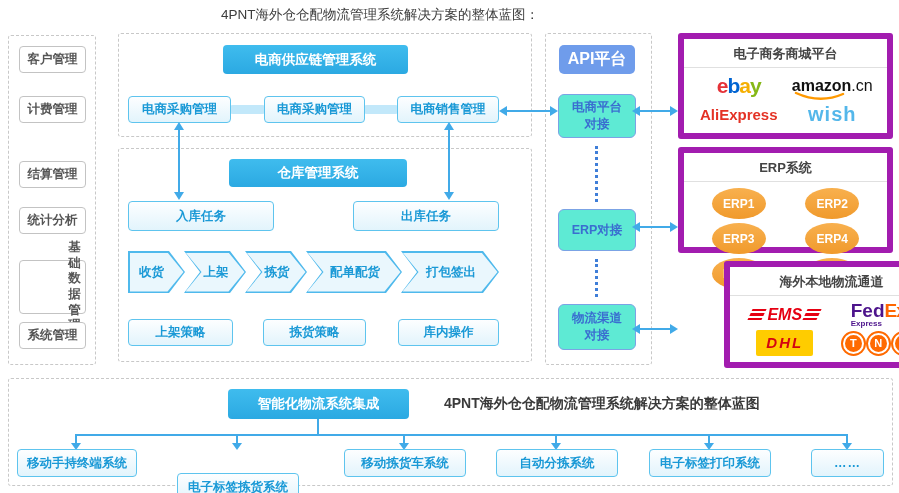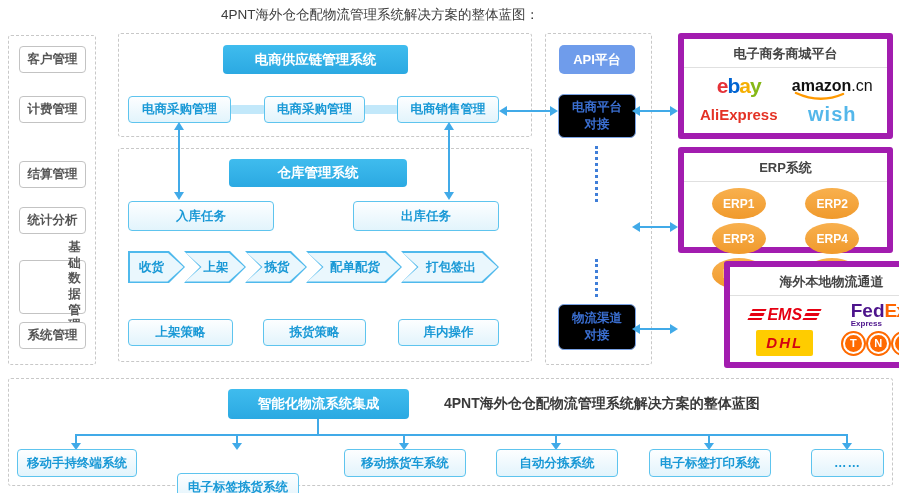--- a/index.html
+++ b/index.html
@@ -22,37 +22,37 @@
                align-items:center; justify-content:center; }
 
   
   .blue-box { position:absolute; background:linear-gradient(#fdfeff,#e2f4fc); border:1px solid #5ec4ee;
               border-radius:4px; color:#1a99d6; font-size:12.5px; font-weight:700;
               display:flex; align-items:center; justify-content:center; }
 
   .conn-bar { position:absolute; background:#c2e8fa; border-radius:4px; }
 
   
-  .api-head { position:absolute; background:#6f9ceb; color:#fff; font-size:13px; font-weight:700;
+  .api-head { position:absolute; background:#6f9ceb; color:#fff; font-size:16px; font-weight:700;
               border-radius:5px; display:flex; align-items:center; justify-content:center; }
-  .api-box  { position:absolute; background:#000000; border:1px solid #7ba3e5; border-radius:6px;
+  .api-box  { position:absolute; background:#5eead4; border:1px solid #7ba3e5; border-radius:6px;
               color:#3a6ed0; font-size:12.5px; font-weight:700; display:flex; align-items:center;
               justify-content:center; text-align:center; white-space:pre-line; line-height:1.35; }
   .dotted-v { position:absolute; width:0; border-left:3px dotted #3f7ed8; }
 
   
   .panel { position:absolute; width:215px; background:#fff; border:6px solid #a21caf; border-radius:3px; }
   .panel-title { height:29px; line-height:29px; text-align:center; font-size:13px; font-weight:700;
                  color:#444; border-bottom:1px solid #e0e0e0; }
   .panel-body { display:flex; flex-wrap:wrap; align-items:center; justify-content:space-around;
                 padding:4px 8px; height:calc(100% - 30px); align-content:space-around; }
   .logo-cell { width:48%; display:flex; align-items:center; justify-content:center; }
 
   
-  .chev { position:absolute; height:32px; }
+  .chev { position:absolute; height:42px; }
   .chev .shape { position:absolute; inset:0; background:#4fb9ec; }
   .chev .fill  { position:absolute; inset:1.5px; background:#eaf7fd; }
   .chev.first .shape, .chev.first .fill {
       clip-path:polygon(0 0, calc(100% - 16px) 0, 100% 50%, calc(100% - 16px) 100%, 0 100%); }
   .chev.notch .shape, .chev.notch .fill {
       clip-path:polygon(0 0, calc(100% - 16px) 0, 100% 50%, calc(100% - 16px) 100%, 0 100%, 16px 50%); }
   .chev .txt { position:absolute; inset:0; display:flex; align-items:center; justify-content:center;
                color:#1a99d6; font-size:12.5px; font-weight:700; padding-right:10px; }
   .chev.notch .txt { padding-left:12px; }
 
@@ -163,20 +163,21 @@
 
     <div class="blue-box" style="left:9px;   top:170px; width:105px; height:27px;">上架策略</div>
     <div class="blue-box" style="left:144px; top:170px; width:103px; height:27px;">拣货策略</div>
     <div class="blue-box" style="left:279px; top:170px; width:101px; height:27px;">库内操作</div>
   </div>
 
   <div class="dashed" style="left:545px; top:33px; width:107px; height:332px;">
     <div class="api-head" style="left:13px; top:11px; width:76px; height:29px;">API平台</div>
     <div class="api-box" style="left:12px; top:60px;  width:78px; height:44px;">电商平台
 对接</div>
+    <div class="api-box" style="left:12px; top:175px; width:78px; height:42px;">ERP对接</div>
     <div class="api-box" style="left:12px; top:270px; width:78px; height:46px;">物流渠道
 对接</div>
     <div class="dotted-v" style="left:49px; top:112px; height:56px;"></div>
     <div class="dotted-v" style="left:49px; top:225px; height:38px;"></div>
   </div>
 
   <div class="panel" style="left:678px; top:33px; height:106px;">
     <div class="panel-title">电子商务商城平台</div>
     <div class="panel-body">
       <div class="logo-cell">

